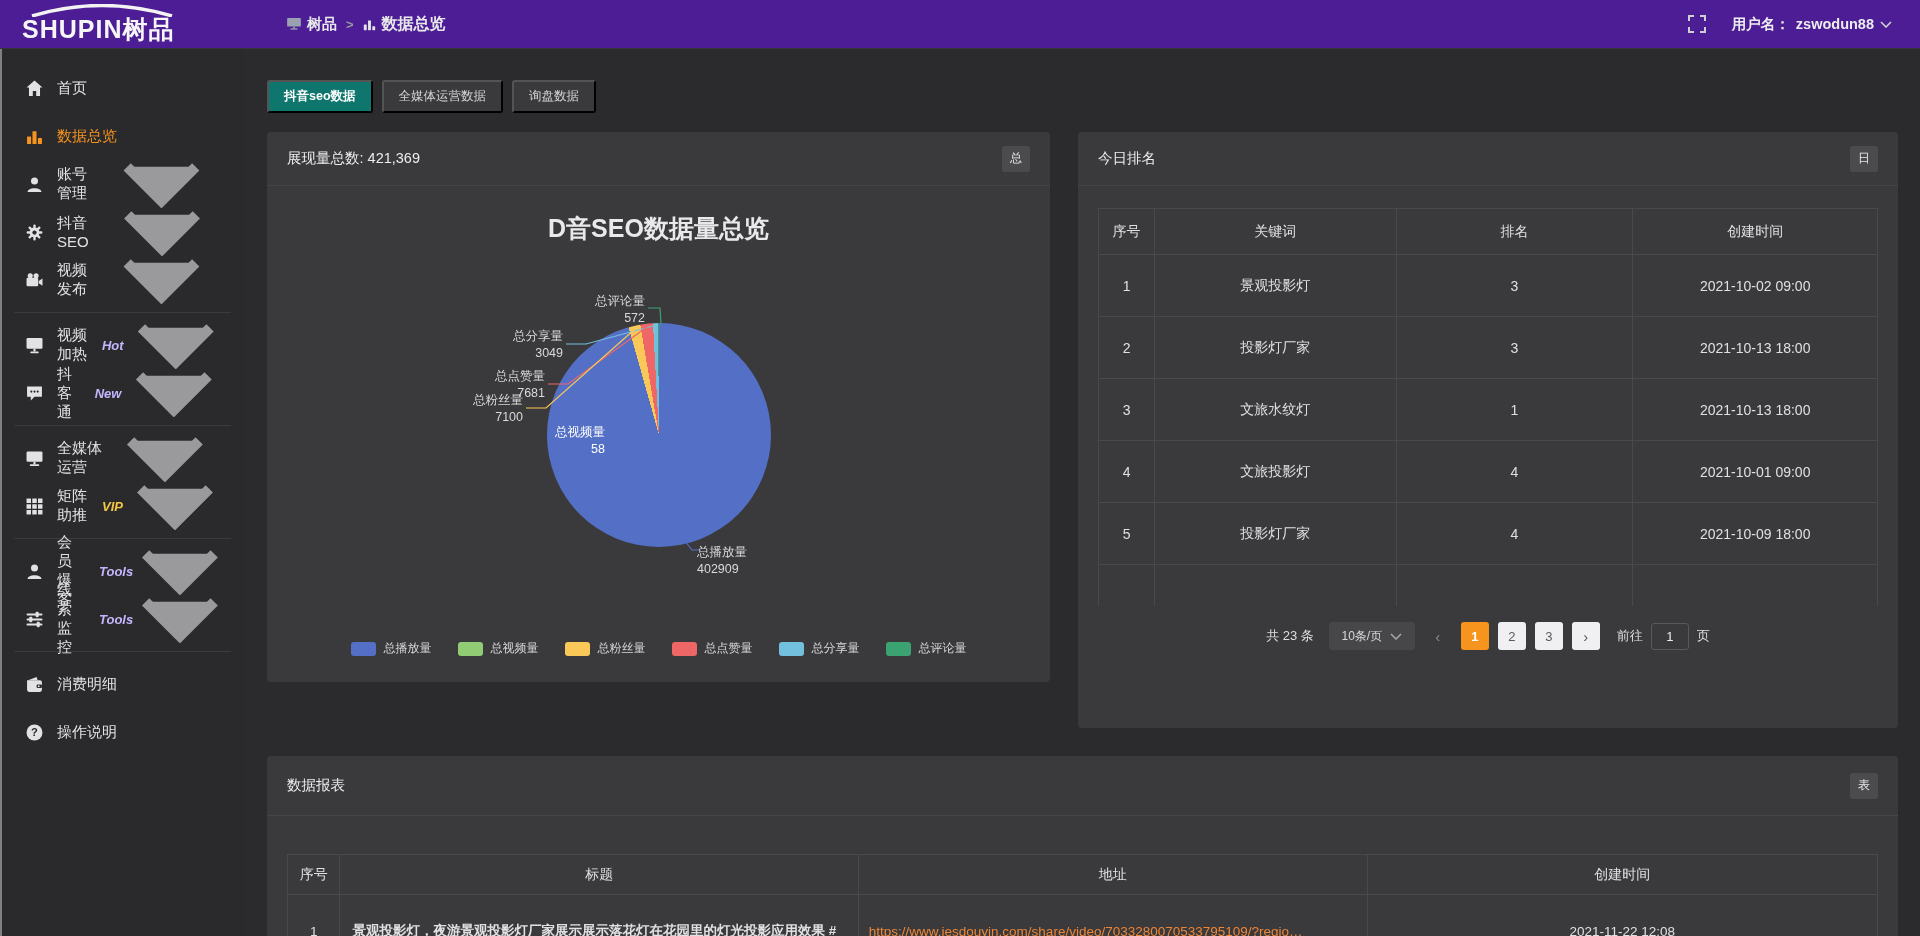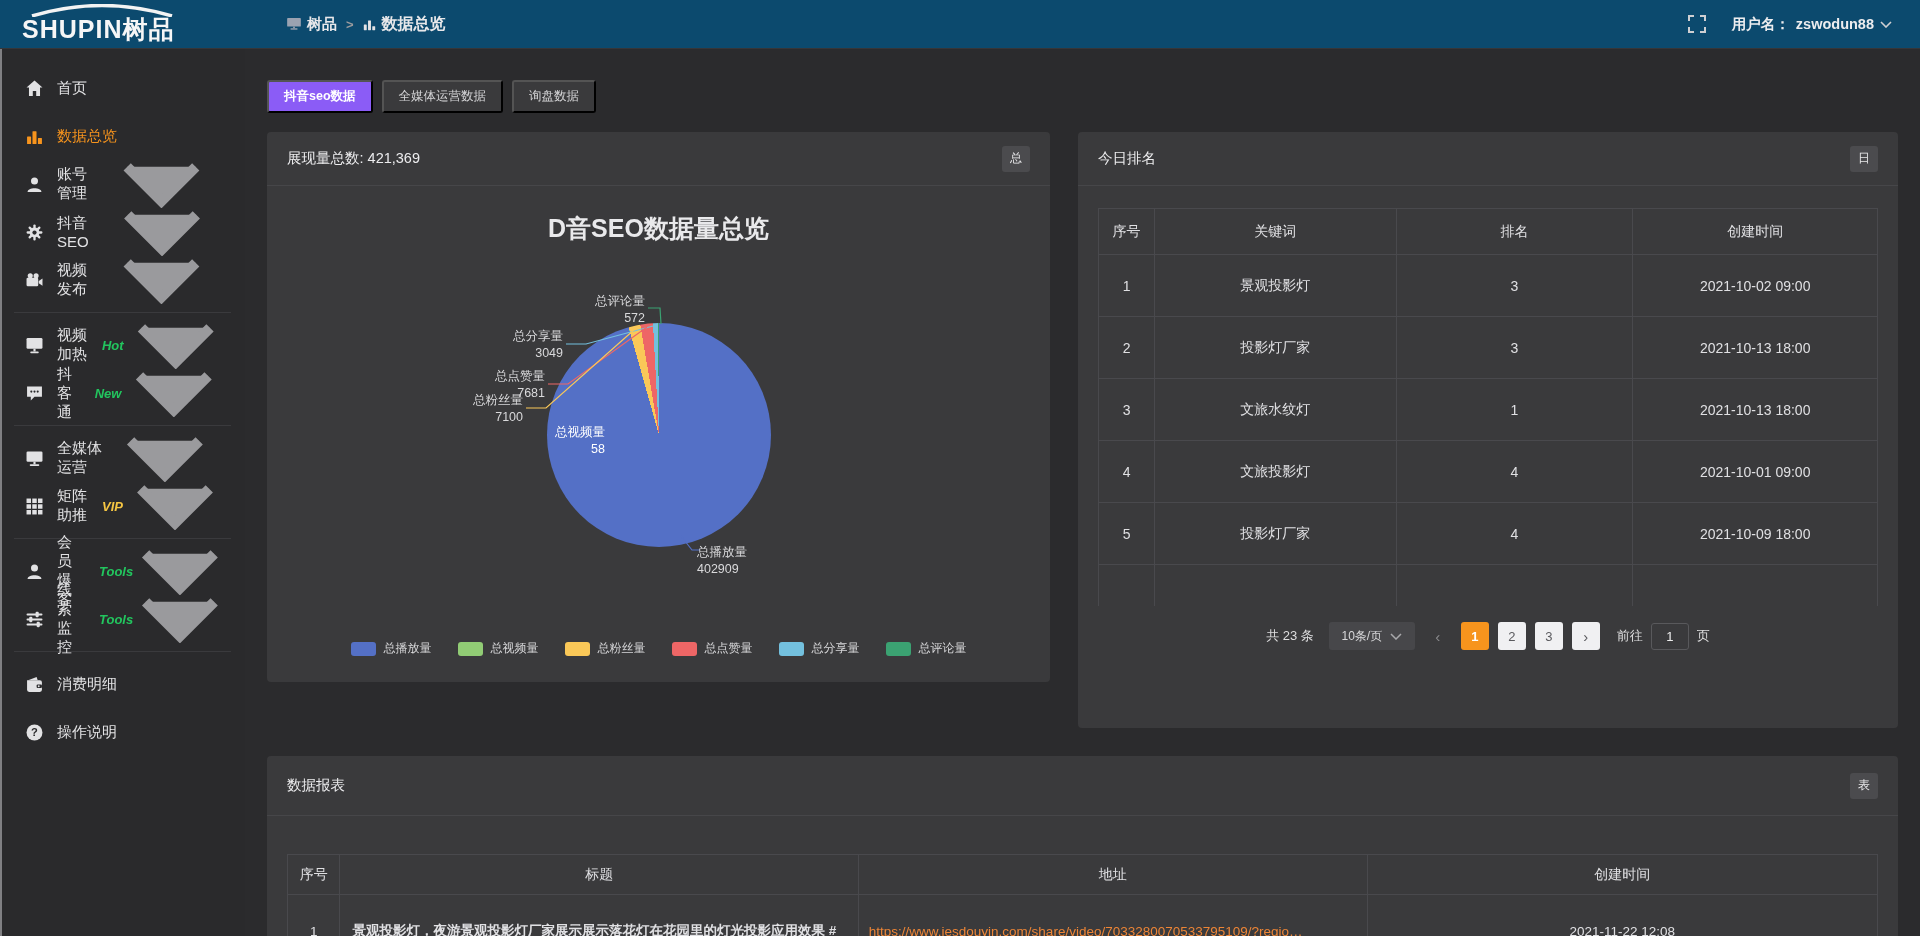--- a/index.html
+++ b/index.html
@@ -1,20 +1,20 @@
 <!DOCTYPE html>
 <html><head>
 <meta charset="utf-8">
 <style>
   * { margin:0; padding:0; box-sizing:border-box; }
   html,body { width:1920px; height:936px; overflow:hidden; background:#2b2b2d;
     font-family:"Liberation Sans","DejaVu Sans",sans-serif; color:#dcdcde; }
 
   
-  .topbar { position:fixed; left:0; top:0; right:0; height:49px; background:#0c4a6e;
+  .topbar { position:fixed; left:0; top:0; right:0; height:49px; background:#4c1d95;
     border-bottom:1px solid #363639; display:flex; align-items:center; z-index:20;text-align:center; }
   .logo { width:245px; position:relative; padding-left:22px; height:49px; }
   .logo-arc { position:absolute; left:26px; top:4px; }
   .logo-text { position:absolute; left:22px; top:13px; font-size:25px; font-weight:800;
     color:#f6f6f6; letter-spacing:1px; white-space:nowrap; }
   .breadcrumb { display:flex; align-items:center; gap:9px; margin-left:42px; }
   .crumb { display:flex; align-items:center; gap:6px; font-size:15px; font-weight:bold; color:#e8e8ea; }
   .crumb.current { font-size:16px; }
   .crumb-sep { color:#9b9b9e; font-size:13px; font-weight:bold; }
   .topbar-right { margin-left:auto; display:flex; align-items:center; gap:26px; margin-right:28px; }
@@ -24,31 +24,31 @@
 
   
   .sidebar { position:fixed; left:0; top:49px; bottom:0; width:245px; background:#2a2a2c;
     padding-top:15px; z-index:10; }
   .edge-rail { position:fixed; left:0; top:49px; bottom:0; width:2px; background:#808083; z-index:11; }
   .side-item { height:48px; display:flex; align-items:center; padding:0 18px 0 26px;
     font-size:15px; color:#e2e2e4; cursor:pointer; }
   .side-item .s-icon { width:17px; height:17px; margin-right:14px; flex:none; display:flex; }
   .side-item svg { width:100%; height:100%; fill:currentColor; }
   .side-item.active { color:#f7941d; }
-  .side-badge { margin-left:14px; font-style:italic; font-weight:bold; font-size:13px; color:#22c55e; }
+  .side-badge { margin-left:14px; font-style:italic; font-weight:bold; font-size:13px; color:#c4b5fd; }
   .side-badge.vip { color:#f6c643; }
   .side-caret { margin-left:auto; color:#9a9a9d; }
   .side-div { border-top:1px solid #3a3a3d; margin:8px 14px; }
 
   
   .main { position:absolute; left:245px; top:49px; right:0; bottom:0; overflow:hidden; }
   .tabs { display:flex; gap:9px; margin:31px 22px 0 22px; }
   .tab { height:33px; padding:0 15px; display:flex; align-items:center; font-size:12.5px;
     background:#3a3a3c; color:#d6d6d8; border-radius:3px; cursor:pointer; white-space:nowrap; }
-  .tab.active { background:#8b5cf6; color:#fff; font-weight:bold; }
+  .tab.active { background:#0f766e; color:#fff; font-weight:bold; }
 
   .panel { background:#3a3a3c; border-radius:4px; }
   .panel-head { height:54px; display:flex; align-items:center; justify-content:space-between;
     padding:0 20px; border-bottom:1px solid #464649; }
   .panel-title { font-size:14.5px; color:#ececee; }
   .corner-btn { min-width:28px; height:26px; padding:0 7px; background:#4b4b4e; color:#e8e8ea;
     font-size:12px; border:none; border-radius:3px; display:flex; align-items:center;
     justify-content:center; cursor:pointer; }
 
   .panels-row { display:flex; gap:28px; margin:19px 22px 0 22px; }

